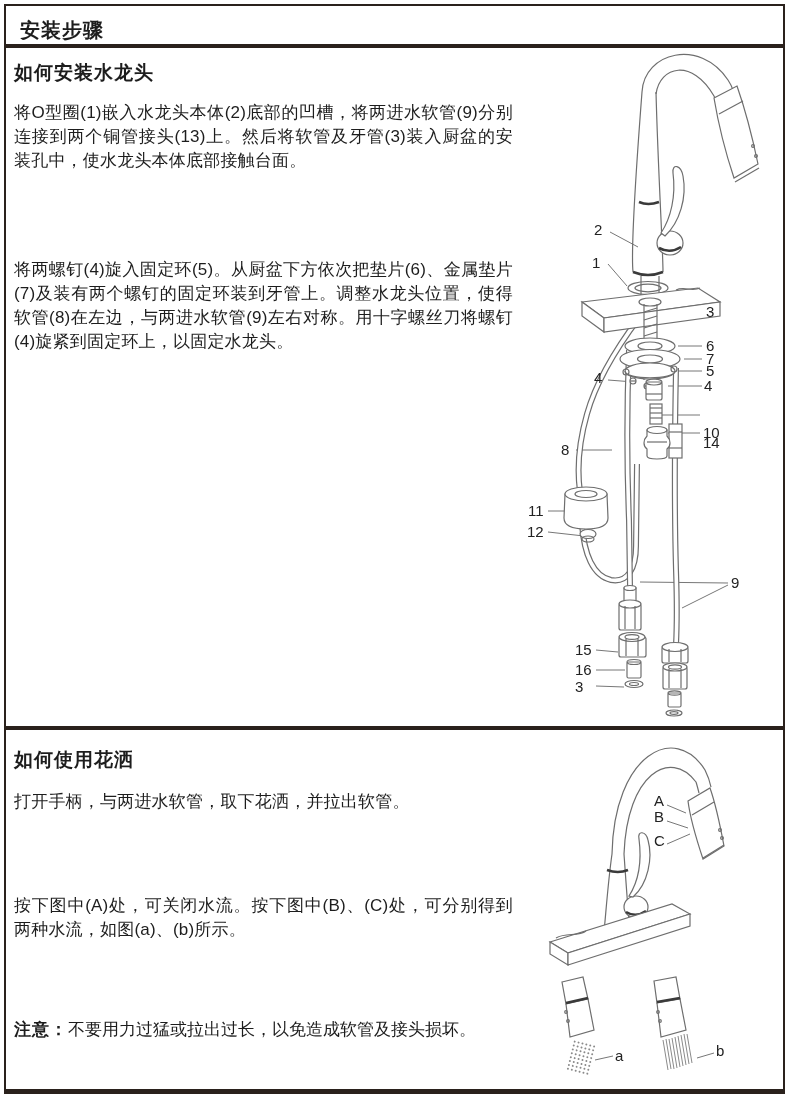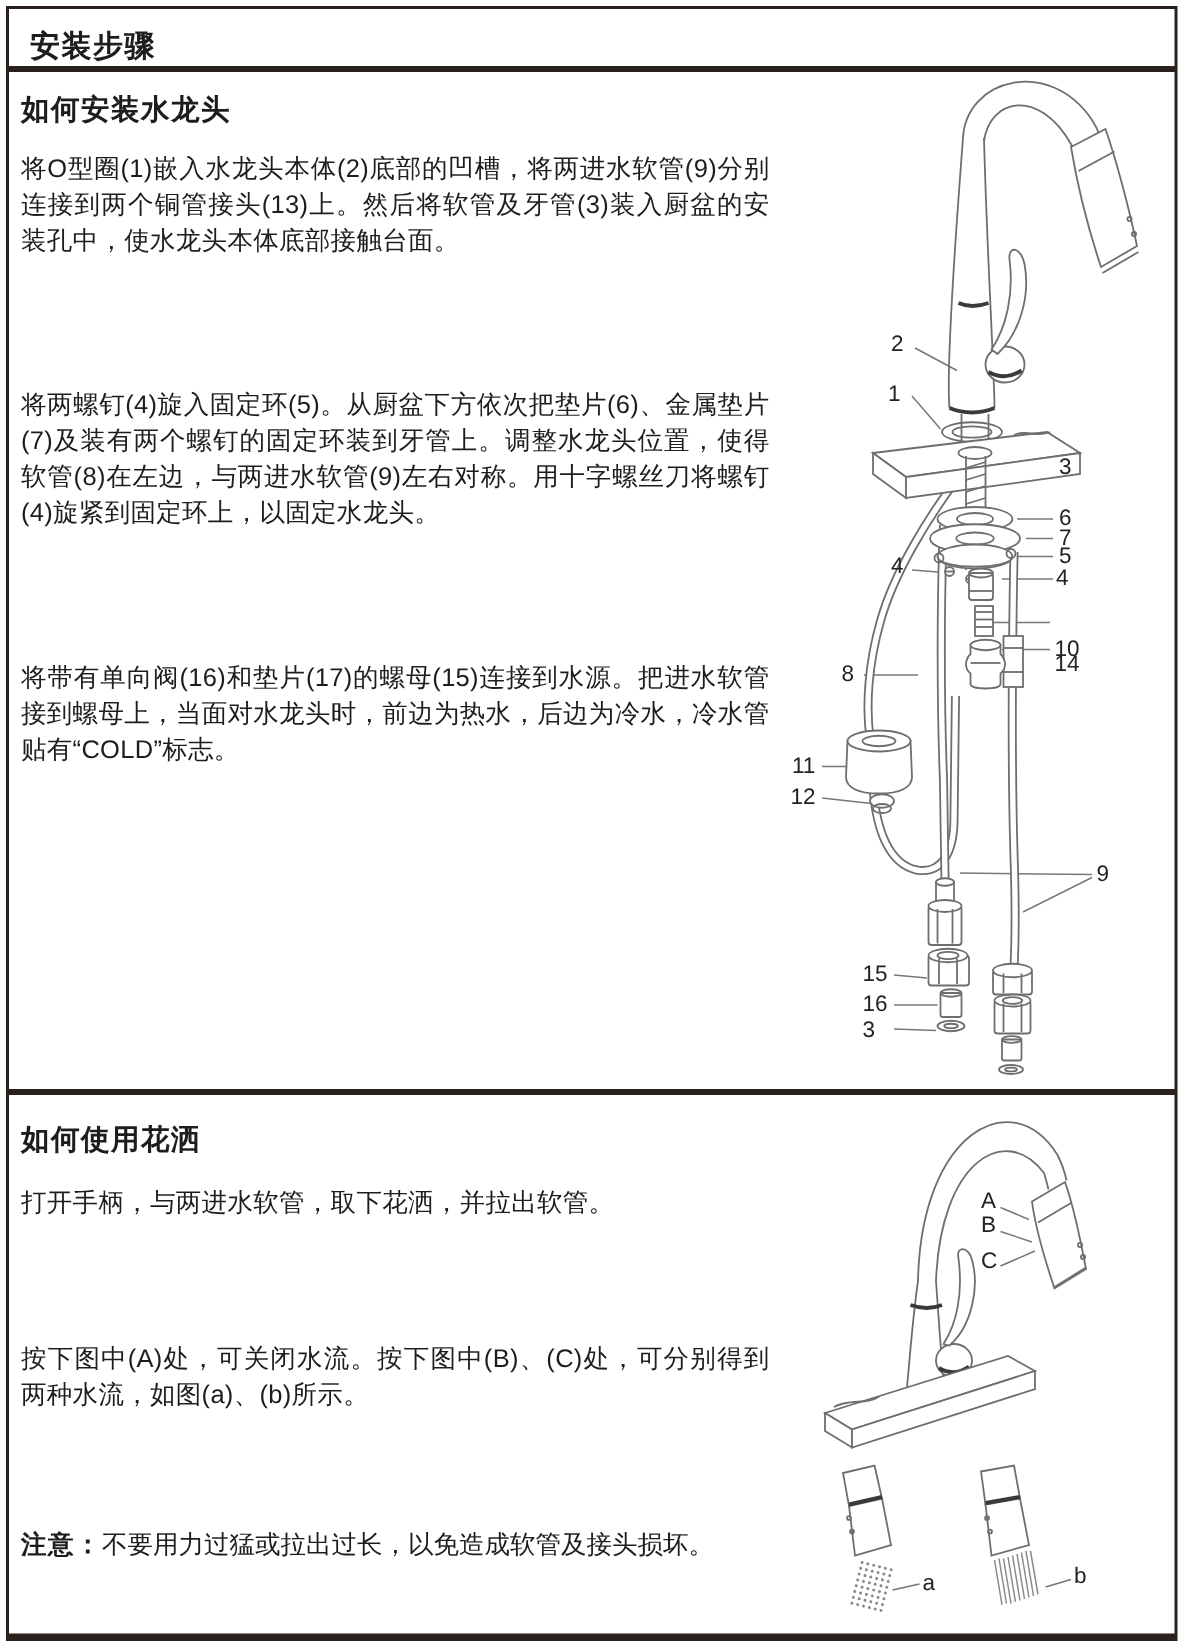--- a/index.html
+++ b/index.html
@@ -30,21 +30,20 @@
 <div class="page">
 
   <div class="box header-box">
     <div class="h1">安装步骤</div>
   </div>
 
   <div class="box sec1-box"></div>
   <div class="h2" style="left:14px;top:60px;">如何安装水龙头</div>
   <p class="para" style="top:101px;">将O型圈(1)嵌入水龙头本体(2)底部的凹槽，将两进水软管(9)分别连接到两个铜管接头(13)上。然后将软管及牙管(3)装入厨盆的安装孔中，使水龙头本体底部接触台面。</p>
   <p class="para" style="top:258px;">将两螺钉(4)旋入固定环(5)。从厨盆下方依次把垫片(6)、金属垫片(7)及装有两个螺钉的固定环装到牙管上。调整水龙头位置，使得软管(8)在左边，与两进水软管(9)左右对称。用十字螺丝刀将螺钉(4)旋紧到固定环上，以固定水龙头。</p>
-  <p class="para" style="top:440px;">将带有单向阀(16)和垫片(17)的螺母(15)连接到水源。把进水软管接到螺母上，当面对水龙头时，前边为热水，后边为冷水，冷水管贴有“COLD”标志。</p>
 
   <svg class="dsvg" style="left:520px;top:50px;" width="266" height="676" viewBox="0 0 266 676">
 
     <g class="lead">
       <path d="M90,182 L118,197"></path>
         <path d="M88,214 L107,236"></path>
       <path d="M148,262 L182,262"></path>
         <path d="M158,296 L182,296"></path>
       <path d="M164,309 L182,309"></path>
         <path d="M158,321 L182,321"></path>

